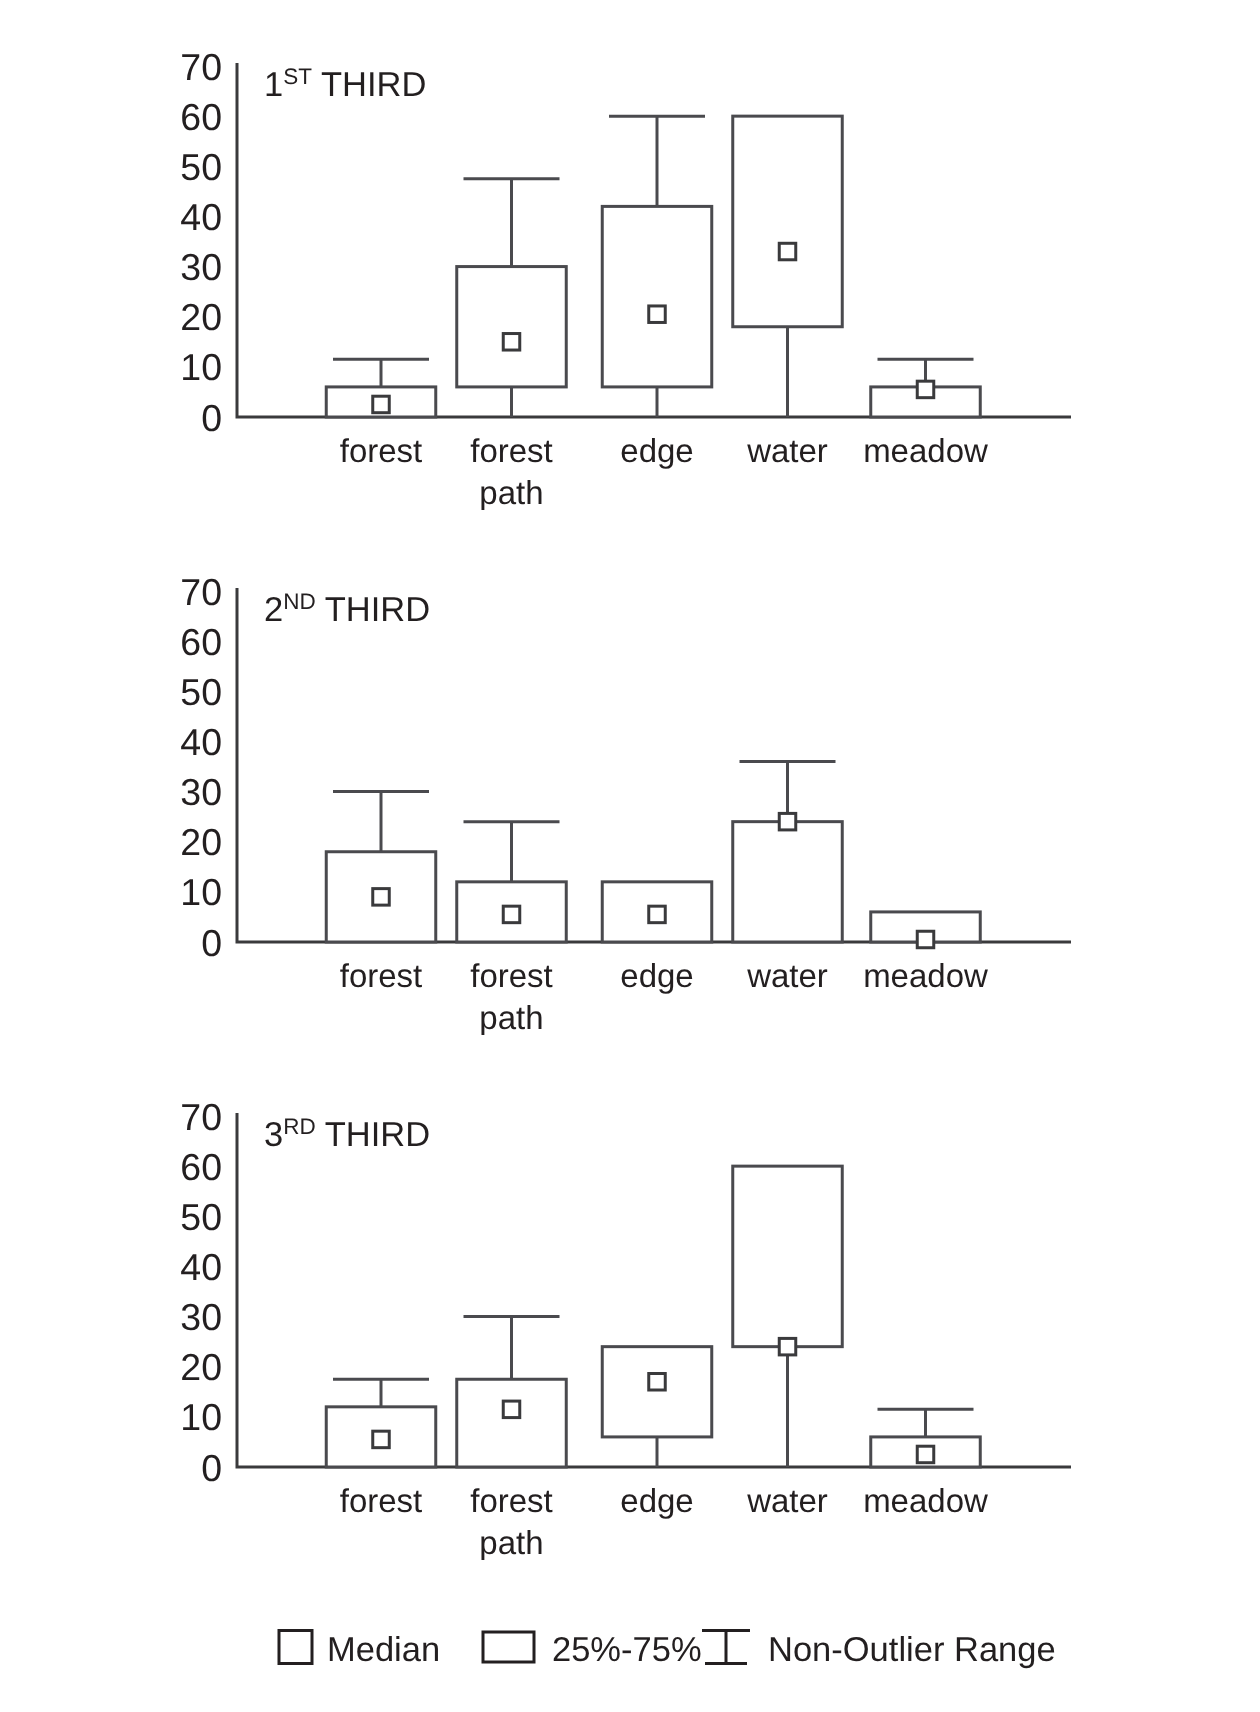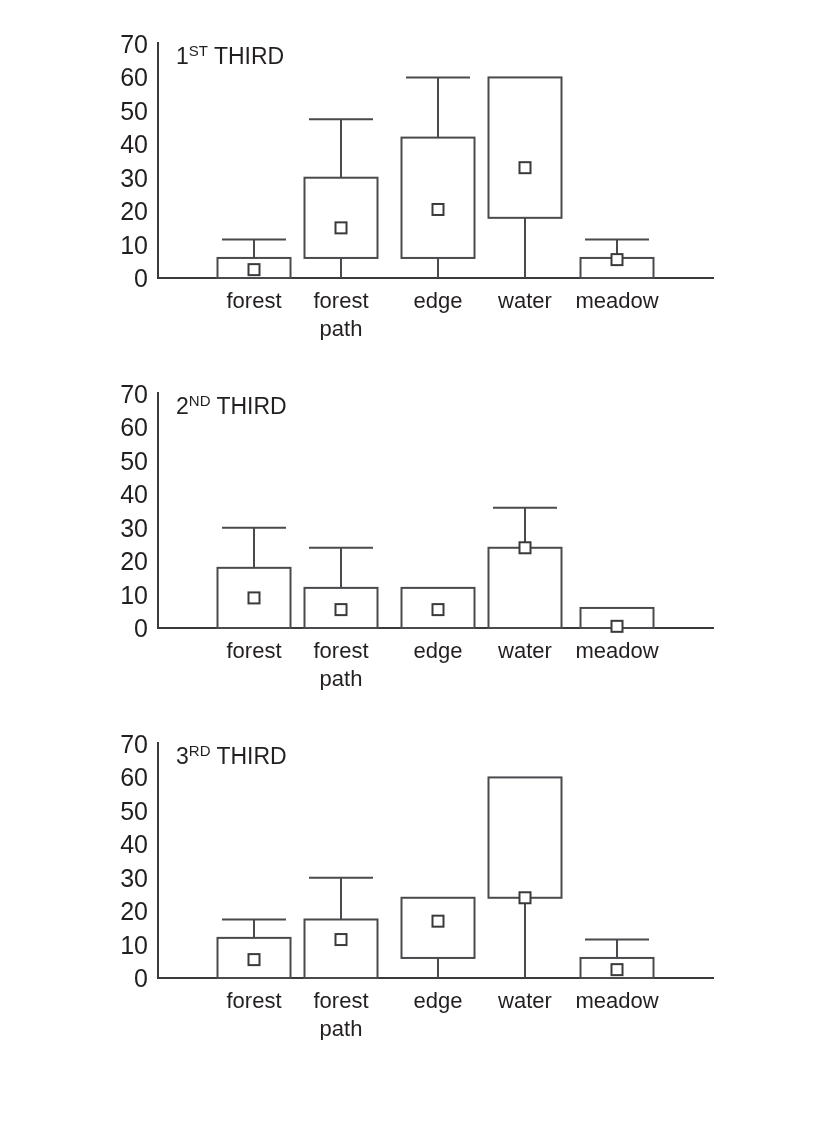--- a/index.html
+++ b/index.html
@@ -229,13 +229,25 @@
           <rect x="611.5" y="264.14285714285717" width="11" height="11" class="median-marker"></rect>
         </g>
         <text x="254" y="308" text-anchor="middle" class="cat-label">forest</text>
         <text x="341" y="308" text-anchor="middle" class="cat-label">forest</text>
         <text x="341" y="336" text-anchor="middle" class="cat-label">path</text>
         <text x="438" y="308" text-anchor="middle" class="cat-label">edge</text>
         <text x="525" y="308" text-anchor="middle" class="cat-label">water</text>
         <text x="617" y="308" text-anchor="middle" class="cat-label">meadow</text>
       </svg>
     </div>
+  <div class="panel" id="legend-area" style="top:1065px;">
+      <svg width="840" height="60" class="legend-svg" viewBox="0 0 840 60">
+        <rect x="186" y="22" width="22" height="22" class="legend-symbol"></rect>
+        <text x="218" y="42" class="legend-label">Median</text>
+        <rect x="322" y="23" width="34" height="20" class="legend-symbol"></rect>
+        <text x="368" y="42" class="legend-label">25%-75%</text>
+        <line x1="468" y1="22" x2="500" y2="22" class="legend-line"></line>
+        <line x1="484" y1="22" x2="484" y2="44" class="legend-line"></line>
+        <line x1="470" y1="44" x2="498" y2="44" class="legend-line"></line>
+        <text x="512" y="42" class="legend-label">Non-Outlier Range</text>
+      </svg>
+    </div>
 </div>
 
 </body></html>

